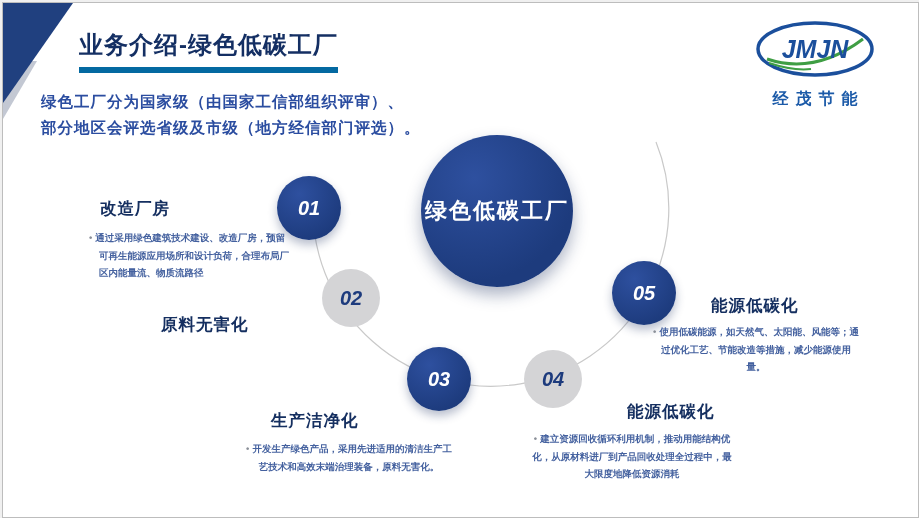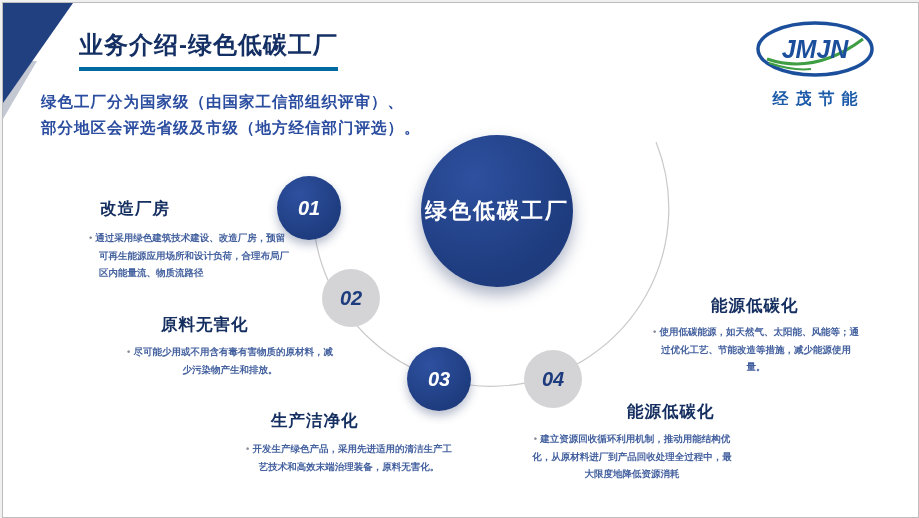--- a/index.html
+++ b/index.html
@@ -27,21 +27,21 @@
     position: absolute; left: 0; top: 0;
     width: 70px; height: 100px;
     background: #20407f;
     clip-path: polygon(0 0, 100% 0, 0 100%);
   }
   
   .page-title {
     position: absolute; left: 76px; top: 26px;
     font-size: 24px; font-weight: bold; letter-spacing: 1px;
     color: #142f63;
-    border-bottom: 4px solid #0369a1;
+    border-bottom: 6px solid #0369a1;
     padding-bottom: 6px;
   }
   
   .intro {
     position: absolute; left: 38px; top: 86px;
     font-size: 15.5px; font-weight: bold; letter-spacing: 1px;
     color: #2b4da0; line-height: 26px;
   }
   
   .logo-box { position: absolute; left: 748px; top: 16px; width: 128px; text-align: center; }
@@ -138,30 +138,30 @@
   </div>
   <div class="node gray n02">
     <span>02</span>
   </div>
   <div class="node blue n03">
     <span>03</span>
   </div>
   <div class="node gray n04">
     <span>04</span>
   </div>
+  <div class="node blue n05">
+    <span>05</span>
+  </div>
 
   <div class="sec-title t1">改造厂房</div>
   <div class="sec-desc d1">
     <span class="bullet">•</span><span>通过采用绿色建筑技术建设、改造厂房，预留可再生能源应用场所和设计负荷，合理布局厂区内能量流、物质流路径</span>
   </div>
 
   <div class="sec-title t2">原料无害化</div>
-  <div class="sec-desc d2">
-    <span class="bullet">•</span><span>尽可能少用或不用含有毒有害物质的原材料，减少污染物产生和排放。</span>
-  </div>
 
   <div class="sec-title t3">生产洁净化</div>
   <div class="sec-desc d3">
     <span class="bullet">•</span><span>开发生产绿色产品，采用先进适用的清洁生产工艺技术和高效末端治理装备，原料无害化。</span>
   </div>
 
   <div class="sec-title t4">能源低碳化</div>
   <div class="sec-desc d4">
     <span class="bullet">•</span><span>建立资源回收循环利用机制，推动用能结构优化，从原材料进厂到产品回收处理全过程中，最大限度地降低资源消耗</span>
   </div>

